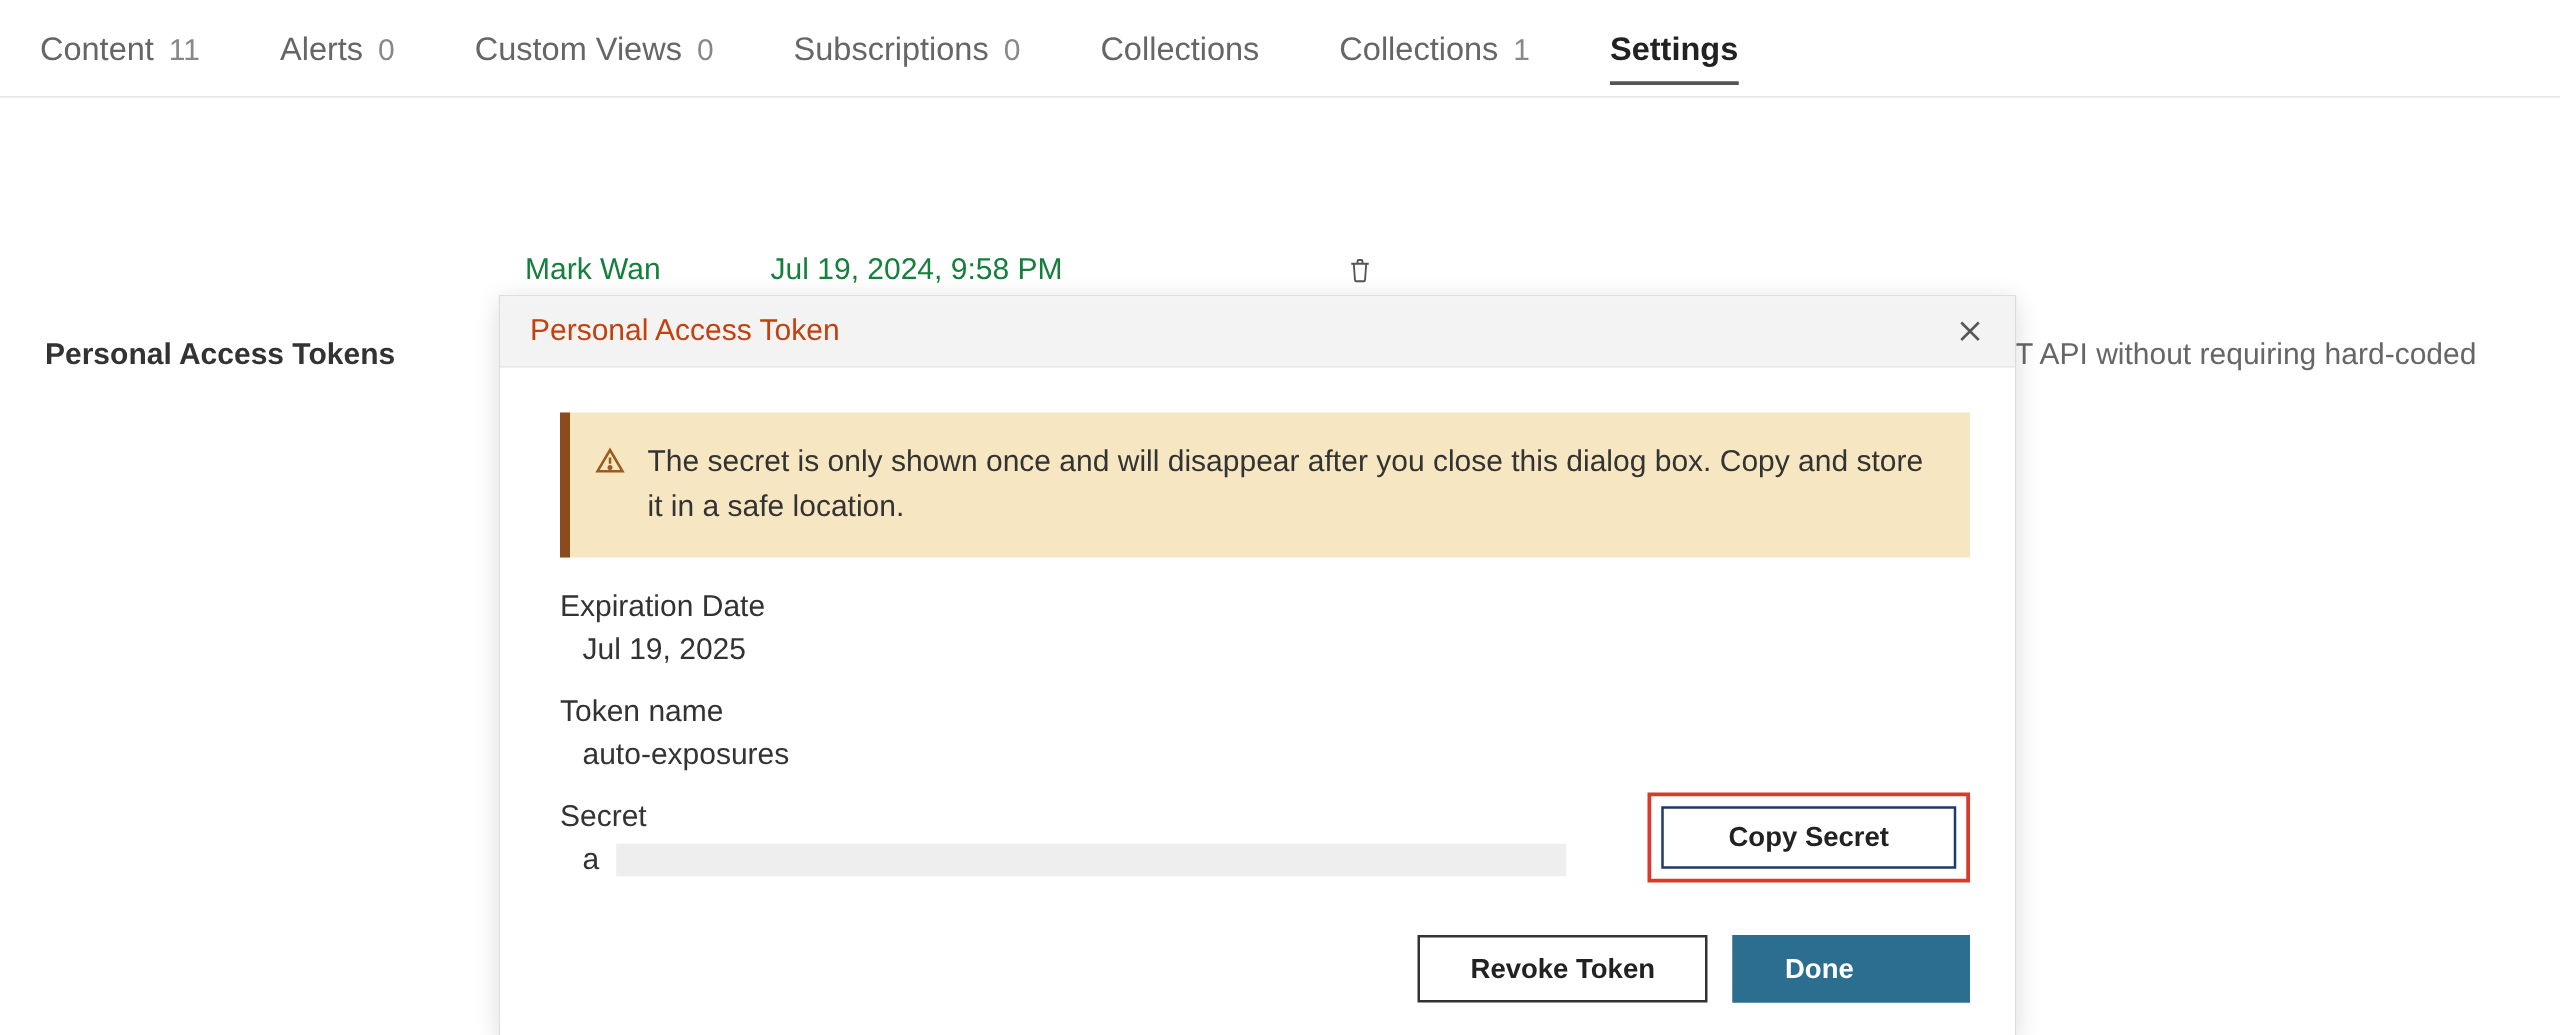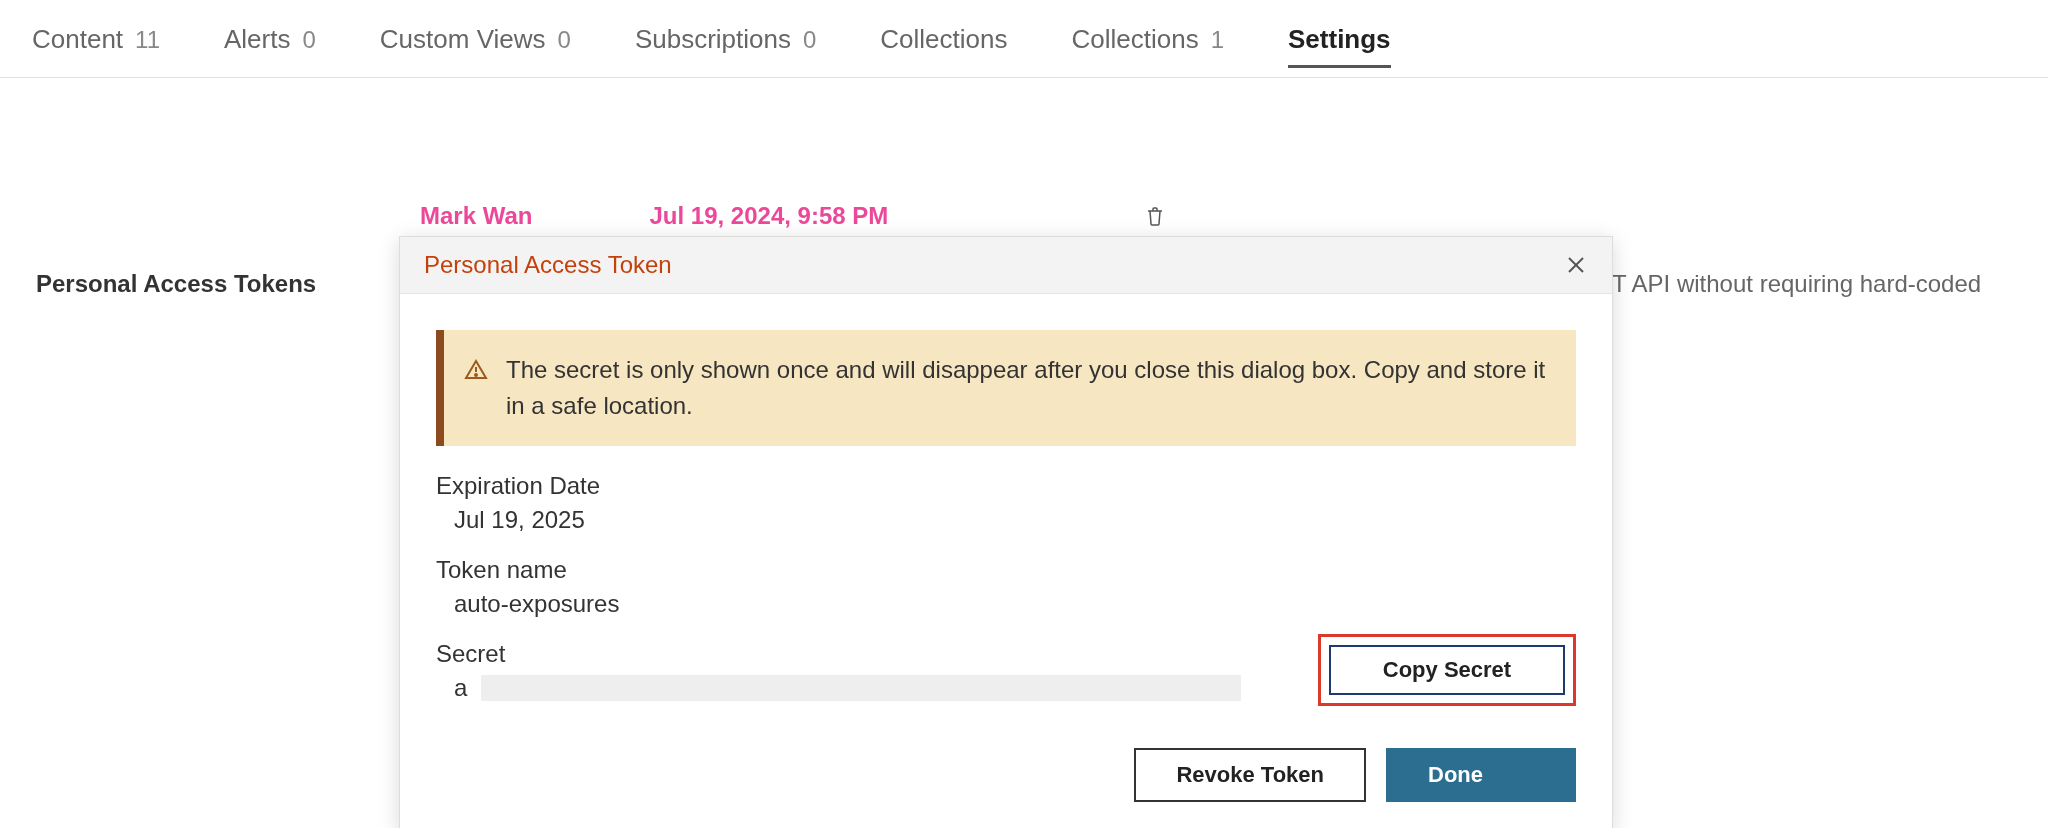--- a/index.html
+++ b/index.html
@@ -43,24 +43,23 @@
       top: 192px;
       font-size: 24px;
       color: #666;
       white-space: nowrap;
     }
     .peek-row {
       position: absolute;
       left: 420px;
       top: 124px;
       font-size: 24px;
-      color: #ec4899;
-      display: flex;
-      gap: 117px;
-      font-weight: bold;
+      color: #15803d;
+      display: flex;
+      gap: 88px;
     }
     .peek-row .trash {
       display: inline-flex;
       align-items: center;
       margin-left: 140px;
     }
     .modal {
       position: absolute;
       left: 399px;
       top: 158px;
@@ -74,21 +73,21 @@
       padding: 14px 24px;
       display: flex;
       justify-content: space-between;
       align-items: center;
       font-size: 24px;
       color: #c2410c;
       border-bottom: 1px solid #e5e5e5;
     }
     .close-x { cursor: pointer; width: 24px; height: 24px; display: inline-flex; align-items: center; justify-content: center; }
     .close-x svg { width: 20px; height: 20px; stroke: #555; stroke-width: 2; }
-    .modal-body { padding: 36px 36px 20px 36px; }
+    .modal-body { padding: 36px 36px 20px 48px; }
     .warning-banner {
       display: flex;
       background: #f6e6c1;
       border-left: 8px solid #8b4b1f;
       padding: 22px 30px 22px 20px;
       font-size: 24px;
       color: #333;
       line-height: 1.5;
       margin-bottom: 26px;
     }

